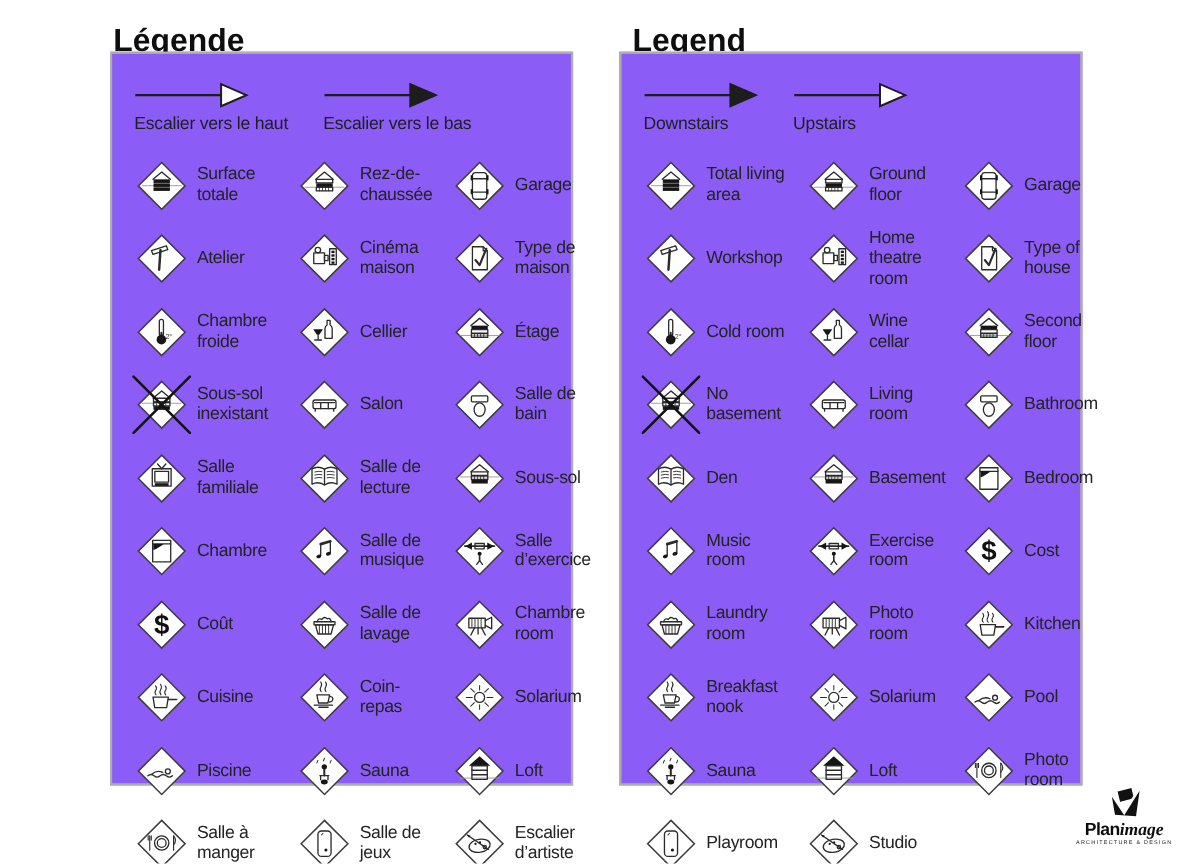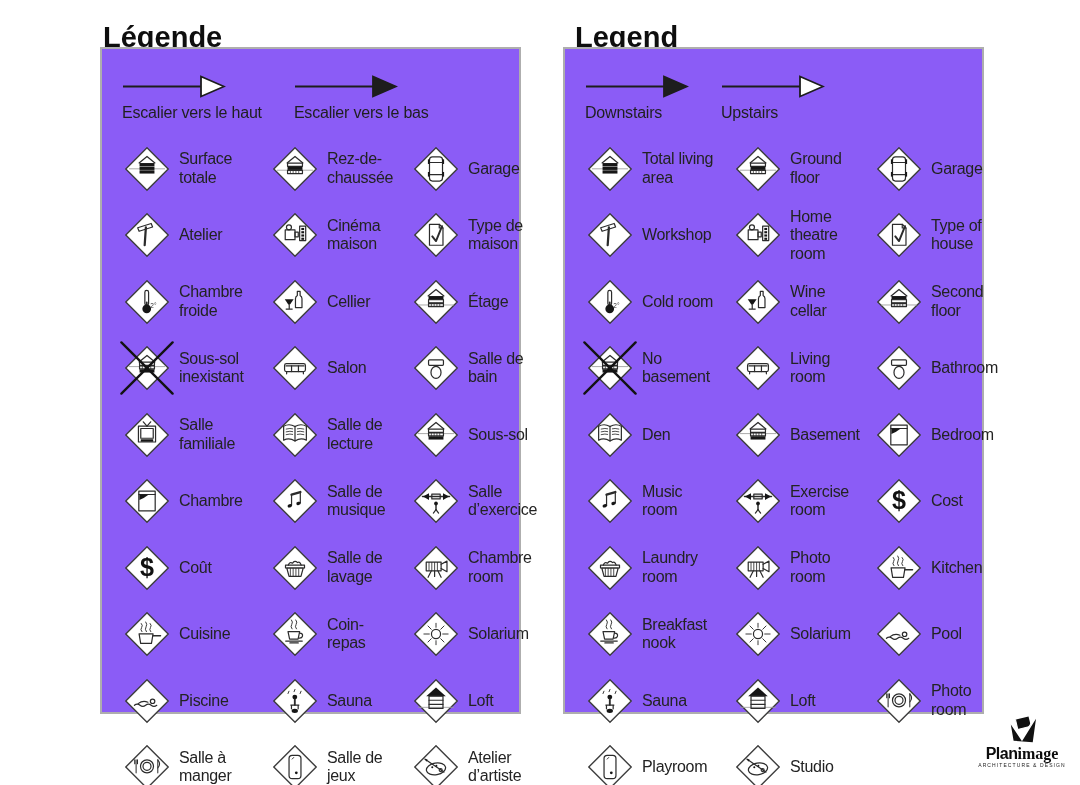--- a/index.html
+++ b/index.html
@@ -32,21 +32,21 @@
   }
   .legend-item{display:flex;align-items:center;gap:5px;}
   .legend-item .icon{flex:0 0 54px;height:54px;}
   .legend-item .label{
     font-size:16px;line-height:18.5px;letter-spacing:-0.3px;color:#232323;width:79px;
   }
   .logo{position:absolute;left:966px;top:716px;width:112px;text-align:center;}
   .logo .mark{display:block;margin:0 auto;}
   .logo .brand{font-size:16px;color:#0c0c0c;line-height:15px;margin-top:-2px;white-space:nowrap;}
   .logo .brand .b{font-weight:bold;letter-spacing:-0.5px;margin-top:23px;}
-  .logo .brand .i{font-family:"Liberation Serif","DejaVu Serif",serif;font-weight:bold;letter-spacing:0px;}
+  .logo .brand .i{font-family:"Liberation Serif","DejaVu Serif",serif;font-style:italic;font-weight:bold;letter-spacing:0px;}
   .logo .tagline{font-size:5px;letter-spacing:1.1px;color:#222;margin-top:1px;}
 </style>
 </head>
 <body>
 
 <h1 class="panel-title" id="title-fr">Légende</h1>
 <h1 class="panel-title" id="title-en">Legend</h1>
 
 <section class="panel" id="panel-fr">
   <div class="arrows-row">
@@ -439,21 +439,21 @@
             <polygon points="24,1.2 46.8,24 24,46.8 1.2,24" fill="#fff" stroke="#3d3d3d" stroke-width="1.5"></polygon>
             <g fill="none" stroke="#2b2b2b" stroke-width="1.3" stroke-linecap="round" stroke-linejoin="round">
               <ellipse cx="24" cy="26" rx="10.4" ry="6.3" transform="rotate(-10 24 26)"></ellipse>
               <circle cx="29" cy="27.3" r="1.6"></circle>
               <circle cx="20" cy="24.2" r="1.1" fill="#161616" stroke="none"></circle>
               <circle cx="24.4" cy="22.8" r="1.1" fill="#161616" stroke="none"></circle>
               <path d="M12,15.5 L32.5,29.5"></path>
               <polygon points="12,15.5 15,16 13.6,18.3" fill="#161616" stroke="none"></polygon>
             </g>
           </svg></span>
-    <span class="label">Atelier d’artiste</span>
+    <span class="label">Escalier d’artiste</span>
   </div>
     </div>
 </section>
 
 <section class="panel" id="panel-en">
   <div class="arrows-row">
     <div class="arrow-block">
       <span class="arrow-svg">
           <svg width="104" height="27">
             <line x1="1" y1="13.5" x2="79" y2="13.5" stroke="#1d1d1d" stroke-width="2.2"></line>

